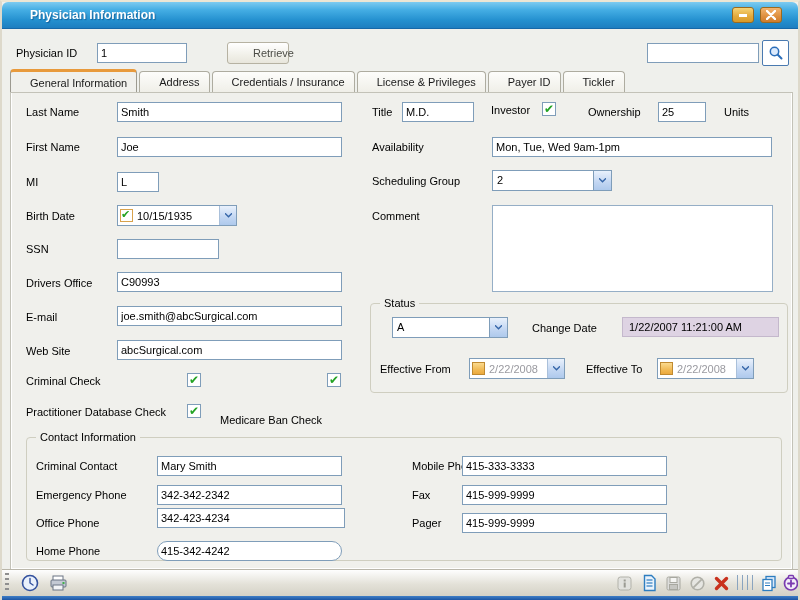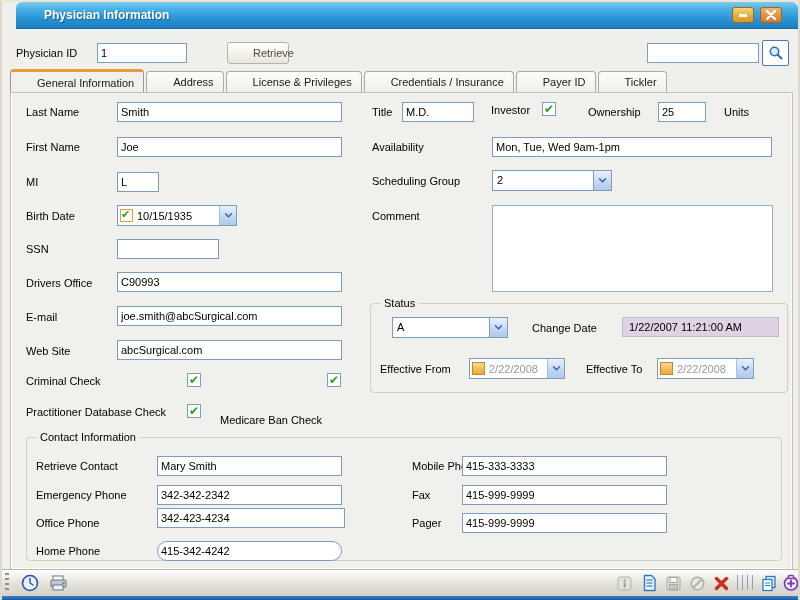--- a/index.html
+++ b/index.html
@@ -4,21 +4,21 @@
 <style>
   html,body{margin:0;padding:0;background:#cfcfcf;}
   #window{
     position:relative;width:800px;height:600px;box-sizing:border-box;
     background:#eff0ec;overflow:hidden;
     border-left:2px solid #ddd9cb;border-right:2px solid #ddd9cb;border-top:2px solid #ece6d4;
     font-family:"Liberation Sans","DejaVu Sans",sans-serif;font-size:11px;color:#000;
   }
   
   .titlebar{
-    position:absolute;left:14px;top:0;right:0;height:26px;
+    position:absolute;left:0;top:0;right:0;height:26px;
     background:linear-gradient(#7dcbf0 0%,#45aee4 30%,#2490cf 70%,#1d7ec0 100%);
     border-radius:6px 6px 0 0;border-bottom:1px solid #1668a8;
   }
   .titlebar .title{
     position:absolute;left:28px;top:6px;color:#fff;font-weight:bold;font-size:12px;
     text-shadow:1px 1px 1px rgba(0,40,90,.45);
   }
   .winbtn{
     position:absolute;top:5px;width:22px;height:16px;border-radius:3px;
     border:1px solid #9a6a20;box-sizing:border-box;cursor:default;
@@ -37,21 +37,21 @@
     position:absolute;box-sizing:border-box;height:22px;border:1px solid #b6b2a2;border-radius:3px;
     background:linear-gradient(#ffffff,#f1f0e9 60%,#e8e6dc);color:#4c4c46;font-family:inherit;font-size:11px;
   }
   .iconbtn{
     position:absolute;box-sizing:border-box;border:1px solid #4a7ab0;border-radius:2px;background:#fff;
     display:flex;align-items:center;justify-content:center;
   }
   
   .tabs{position:absolute;left:8px;top:67px;display:flex;align-items:flex-end;}
   .tab{
-    box-sizing:border-box;height:22px;padding:4px 9px 0 26px;margin-right:2px;white-space:nowrap;
+    box-sizing:border-box;height:22px;padding:4px 9px 0 19px;margin-right:2px;white-space:nowrap;
     border:1px solid #aeaca0;border-bottom:none;border-radius:4px 4px 0 0;
     background:linear-gradient(#fdfdfb,#efeee7);color:#1a1a1a;
   }
   .tab.active{
     height:24px;padding-top:5px;background:#f0f0ec;border-color:#9c9a90;
     border-top:3px solid #e89a3c;font-family:inherit;
   }
   .panel{
     position:absolute;left:8px;top:90px;width:783px;height:478px;box-sizing:border-box;
     background:#f0f0ec;border:1px solid #c3c2b8;box-shadow:inset -1px -1px 0 #ffffff, inset 1px 0 0 #ffffff;
@@ -128,22 +128,22 @@
   <span class="iconbtn" style="left:760px;top:38px;width:27px;height:26px;">
     <svg width="16" height="16" viewBox="0 0 16 16">
       <circle cx="6.5" cy="6.5" r="4.2" fill="#dceafc" stroke="#2a6db8" stroke-width="1.5"></circle>
       <line x1="9.8" y1="9.8" x2="13.5" y2="13.5" stroke="#2a6db8" stroke-width="2" stroke-linecap="round"></line>
     </svg>
   </span>
 
   <div class="tabs">
     <div class="tab active">General Information</div>
     <div class="tab">Address</div>
+    <div class="tab">Credentials / Insurance</div>
     <div class="tab">License &amp; Privileges</div>
-    <div class="tab">Credentials / Insurance</div>
     <div class="tab">Payer ID</div>
     <div class="tab">Tickler</div>
   </div>
 
   <div class="panel"></div>
 
   <span class="lbl" style="left:24px;top:104px;">Last Name</span>
   <input class="txt" style="left: 115px; top: 100px; width: 225px;" value="Smith">
 
   <span class="lbl" style="left:24px;top:139px;">First Name</span>
@@ -242,21 +242,21 @@
       <svg class="chev" viewBox="0 0 8 5">
           <path d="M0 0 L4 4 L8 0" fill="none" stroke="#3565a8" stroke-width="1.6"></path>
         </svg>
     </span>
   </div>
 
   <div class="grp" style="left:24px;top:435px;width:756px;height:124px;">
     <span class="legend">Contact Information</span>
   </div>
 
-  <span class="lbl" style="left:34px;top:458px;">Retrieve Contact</span>
+  <span class="lbl" style="left:34px;top:458px;">Criminal Contact</span>
   <input class="txt" style="left: 155px; top: 454px; width: 185px;" value="Mary Smith">
 
   <span class="lbl" style="left:34px;top:487px;">Emergency Phone</span>
   <input class="txt" style="left: 155px; top: 483px; width: 185px;" value="342-342-2342">
 
   <span class="lbl" style="left:34px;top:515px;">Office Phone</span>
   <input class="txt" style="left: 155px; top: 506px; width: 188px;" value="342-423-4234">
 
   <span class="lbl" style="left:34px;top:543px;">Home Phone</span>
   <input class="txt" style="left: 155px; top: 539px; width: 185px; border-radius: 10px;" value="415-342-4242">

